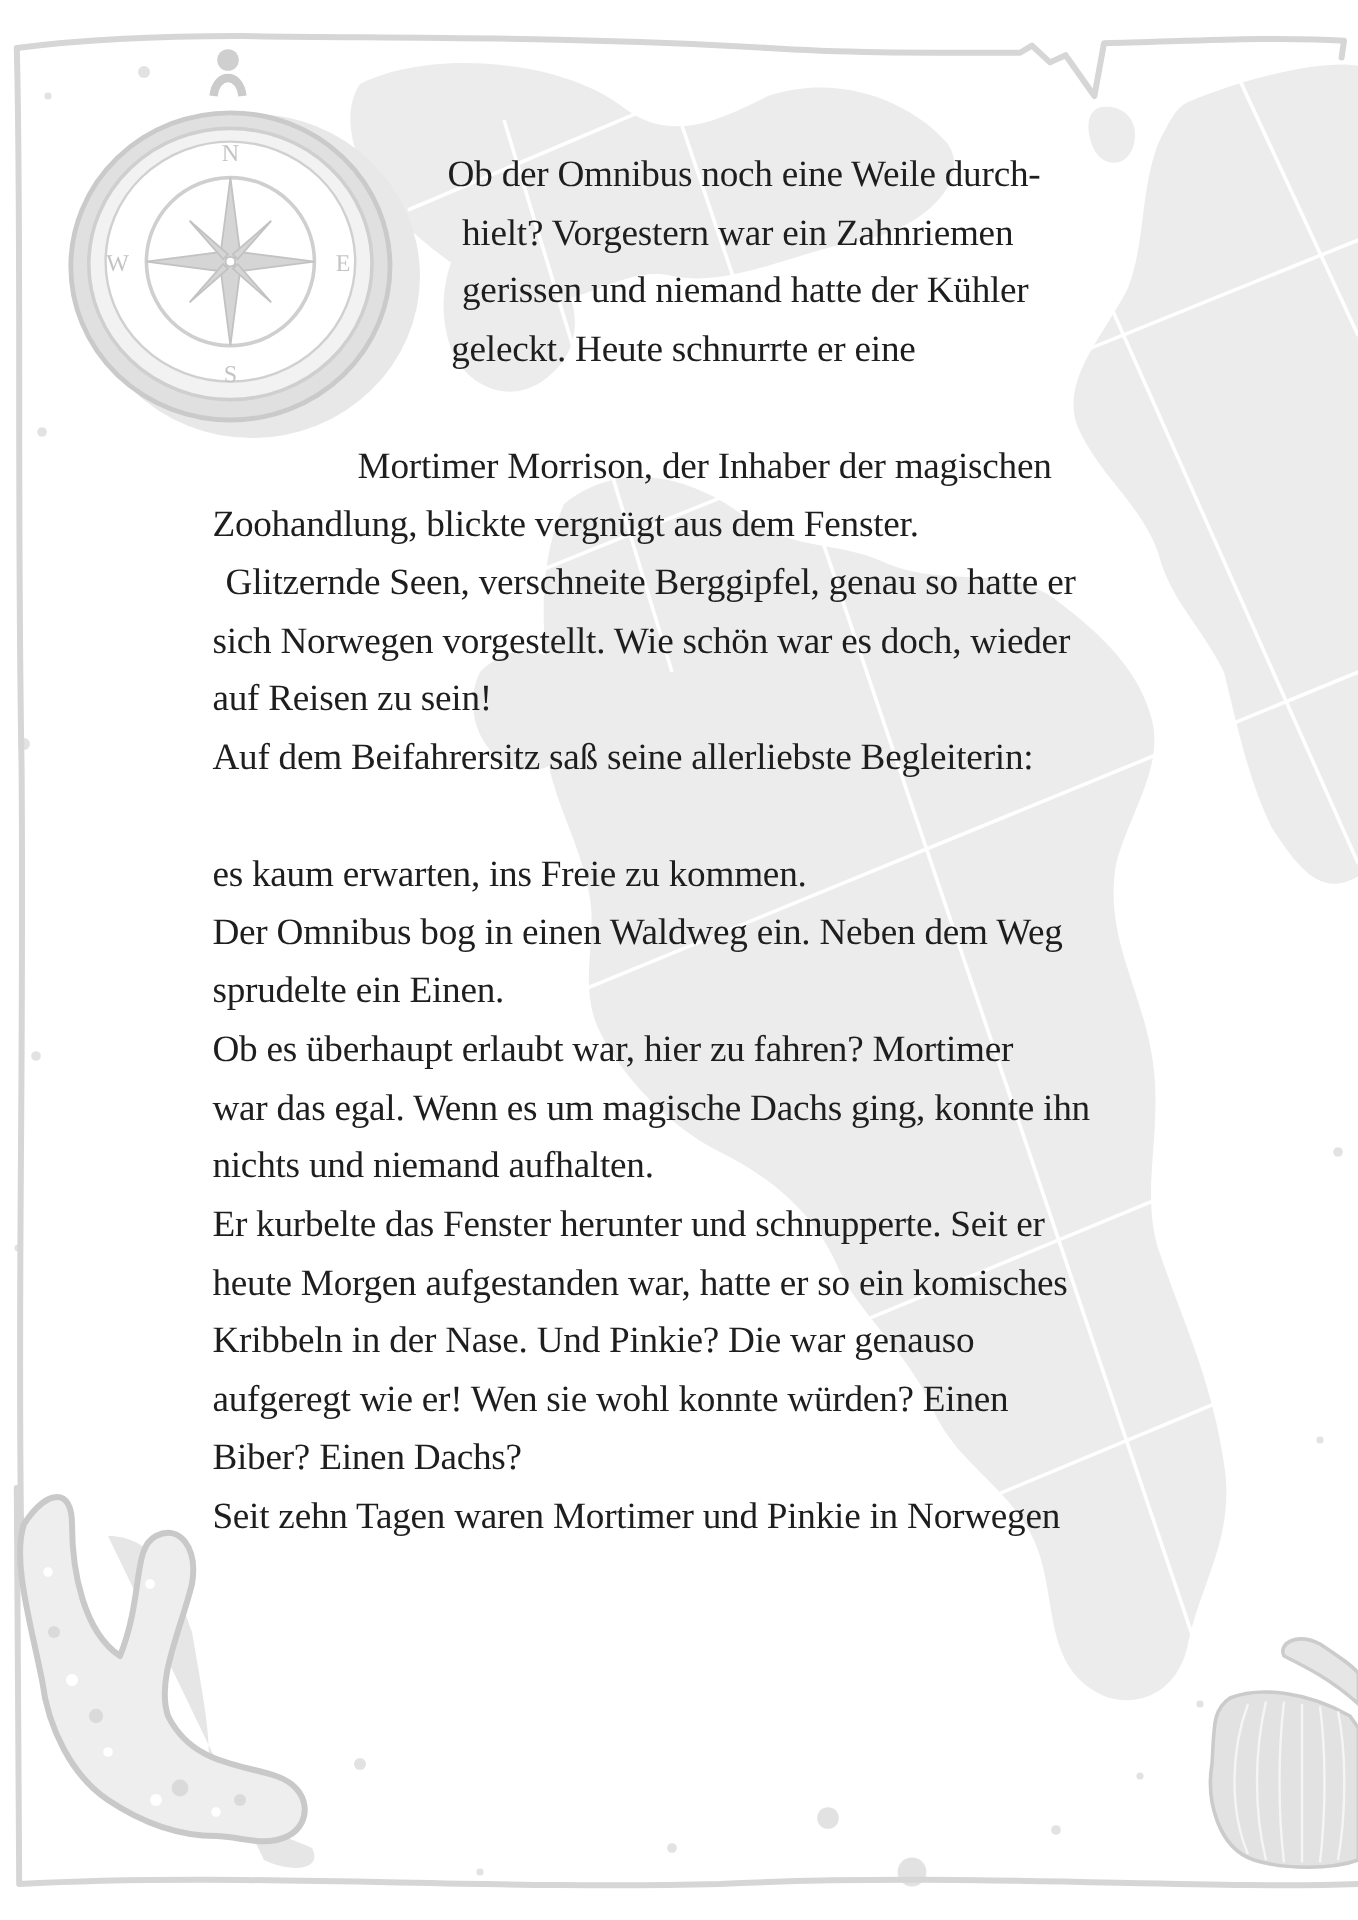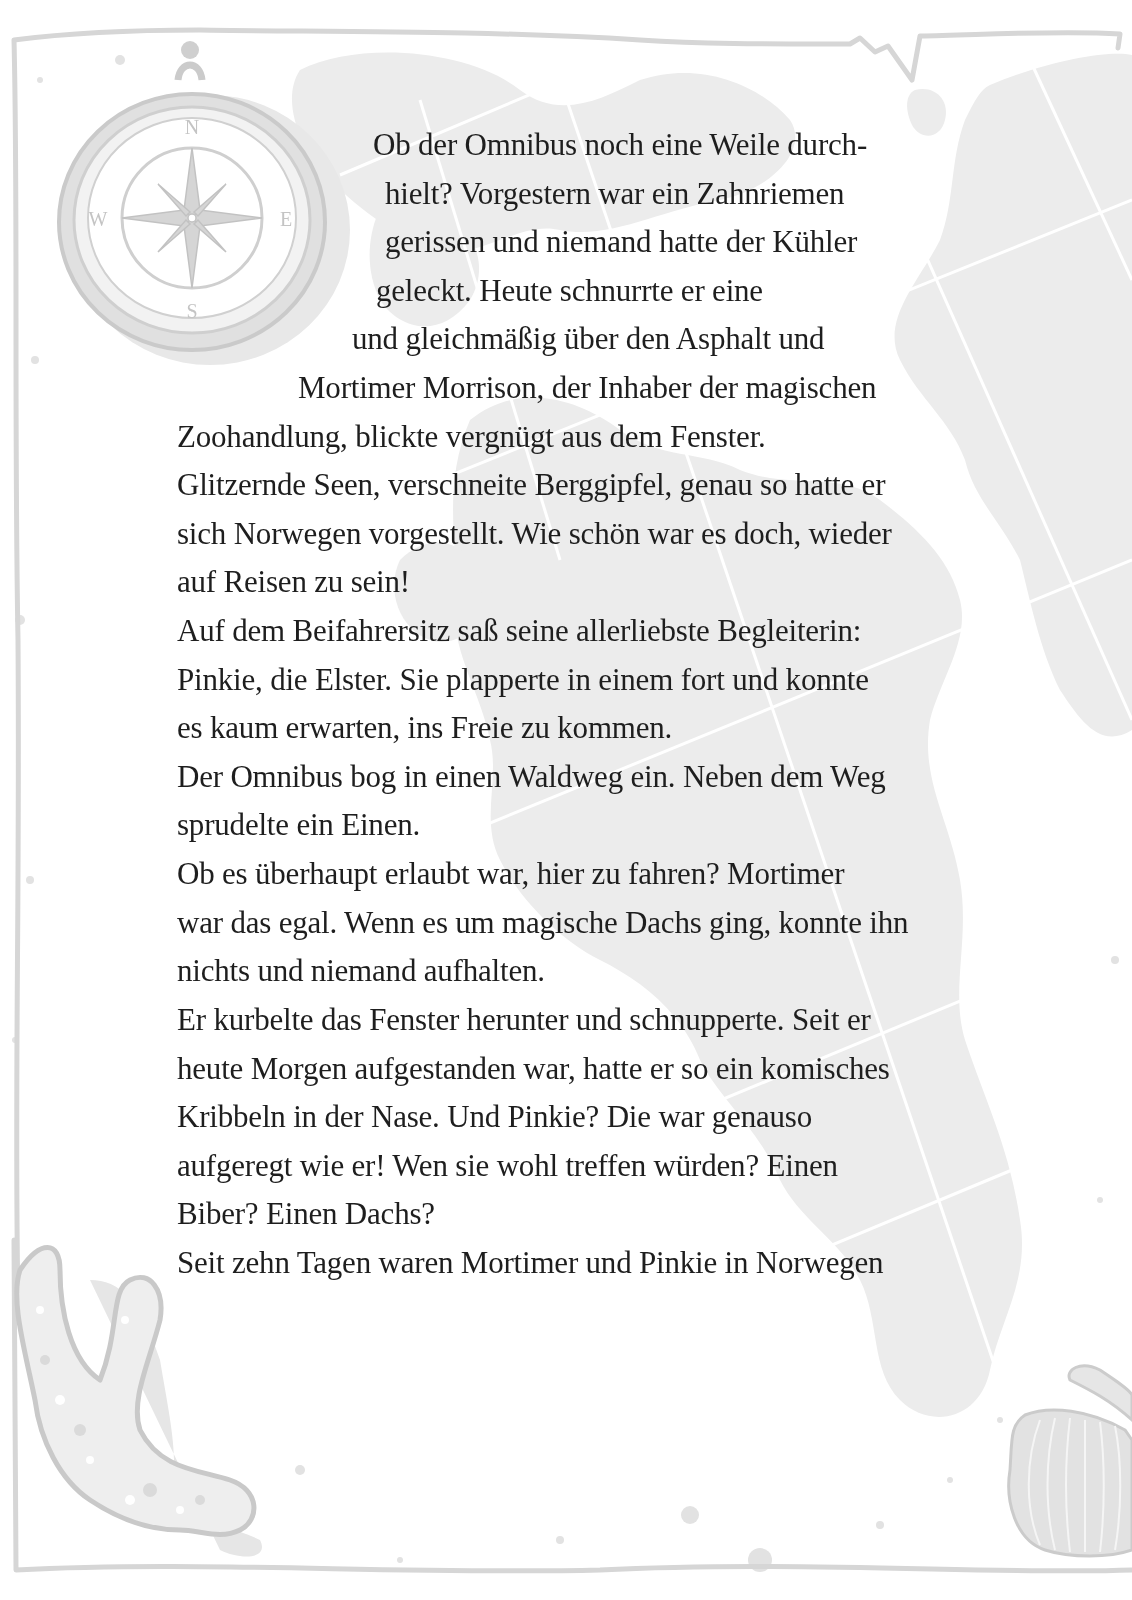--- a/index.html
+++ b/index.html
@@ -134,38 +134,36 @@
     <path d="M160 122 C165 160 165 210 160 252"></path>
     <path d="M175 126 C182 160 182 210 175 250"></path>
   </g>
 </svg>
 
 <div class="page-text">
   <div class="line" style="left:373px; top:125px;">Ob der Omnibus noch eine Weile durch-</div>
   <div class="line" style="left:385px; top:174px;">hielt? Vorgestern war ein Zahnriemen</div>
   <div class="line" style="left:385px; top:222px;">gerissen und niemand hatte der Kühler</div>
   <div class="line" style="left:376px; top:271px;">geleckt. Heute schnurrte er eine</div>
-  <div class="line" style="left:352px; top:319px;">und gleichmäßig über den Asphalt und</div>
   <div class="line" style="left:298px; top:368px;">Mortimer Morrison, der Inhaber der magischen</div>
   <div class="line" style="left:177px; top:417px;">Zoohandlung, blickte vergnügt aus dem Fenster.</div>
-  <div class="line" style="left:177px; top:465px;text-align:center;">Glitzernde Seen, verschneite Berggipfel, genau so hatte er</div>
+  <div class="line" style="left:188px; top:465px;text-align:center;">Glitzernde Seen, verschneite Berggipfel, genau so hatte er</div>
   <div class="line" style="left:177px; top:514px;">sich Norwegen vorgestellt. Wie schön war es doch, wieder</div>
   <div class="line" style="left:177px; top:562px;">auf Reisen zu sein!</div>
 
   <div class="line" style="left:177px; top:611px;">Auf dem Beifahrersitz saß seine allerliebste Begleiterin:</div>
-  <div class="line" style="left:177px; top:660px;">Pinkie, die Elster. Sie plapperte in einem fort und konnte</div>
   <div class="line" style="left:177px; top:708px;">es kaum erwarten, ins Freie zu kommen.</div>
 
   <div class="line" style="left:177px; top:757px;">Der Omnibus bog in einen Waldweg ein. Neben dem Weg</div>
   <div class="line" style="left:177px; top:805px;">sprudelte ein Einen.</div>
 
   <div class="line" style="left:177px; top:854px;">Ob es überhaupt erlaubt war, hier zu fahren? Mortimer</div>
   <div class="line" style="left:177px; top:903px;">war das egal. Wenn es um magische Dachs ging, konnte ihn</div>
   <div class="line" style="left:177px; top:951px;">nichts und niemand aufhalten.</div>
 
   <div class="line" style="left:177px; top:1000px;">Er kurbelte das Fenster herunter und schnupperte. Seit er</div>
   <div class="line" style="left:177px; top:1049px;">heute Morgen aufgestanden war, hatte er so ein komisches</div>
   <div class="line" style="left:177px; top:1097px;">Kribbeln in der Nase. Und Pinkie? Die war genauso</div>
-  <div class="line" style="left:177px; top:1146px;">aufgeregt wie er! Wen sie wohl treffen würden? Einen</div>
+  <div class="line" style="left:177px; top:1146px;">aufgeregt wie er! Wen sie wohl konnte würden? Einen</div>
   <div class="line" style="left:177px; top:1194px;text-align:right;">Biber? Einen Dachs?</div>
 
   <div class="line" style="left:177px; top:1243px;">Seit zehn Tagen waren Mortimer und Pinkie in Norwegen</div>
 </div>
 
 </body></html>

